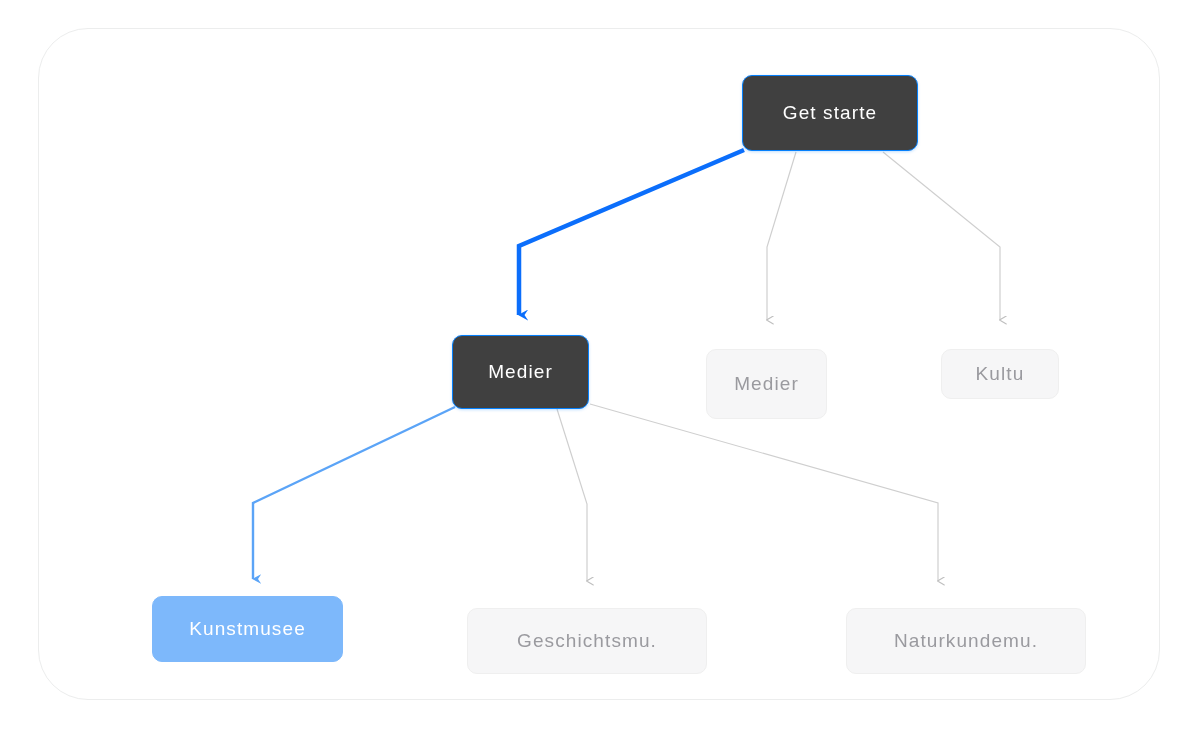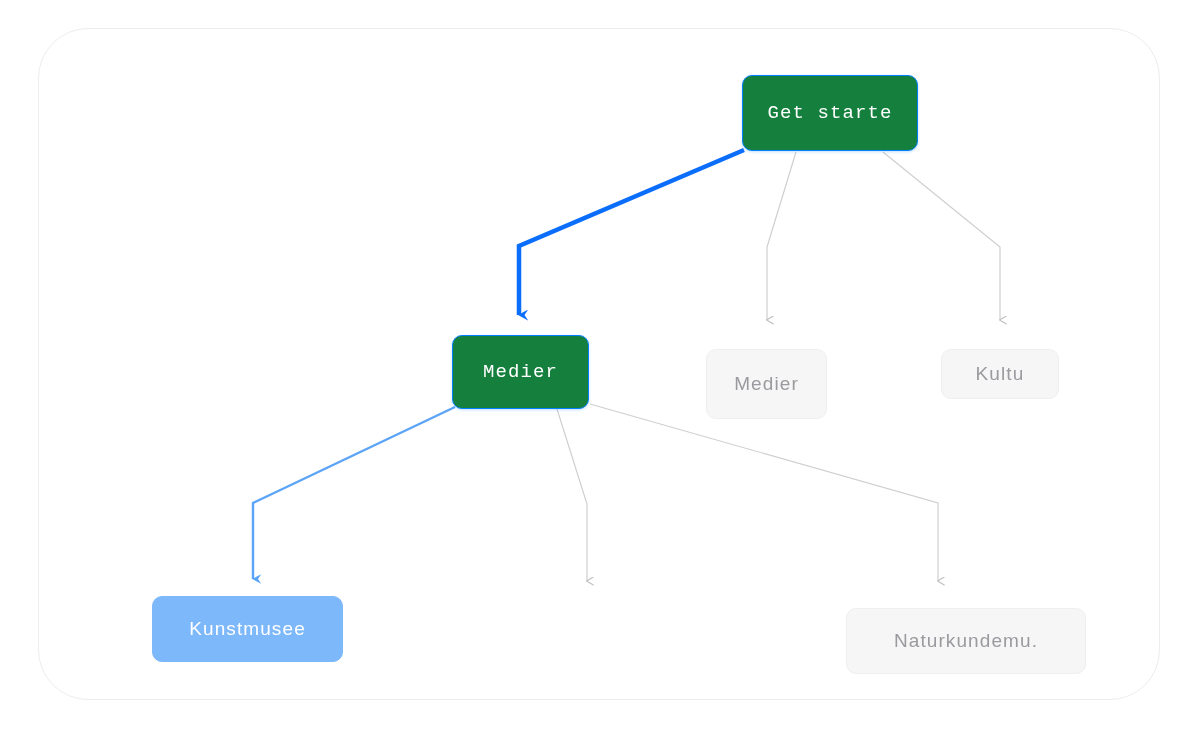--- a/index.html
+++ b/index.html
@@ -57,25 +57,24 @@
     font-size: 19px;
   }
 
   .node-label {
     display: block;
     white-space: nowrap;
   }
 
   
   .node.active {
-    background: #15803d;
+    background: #404040;
     color: #ffffff;
     border: 1px solid #0580fc;
     box-shadow: 0 1px 3px rgba(5, 128, 252, 0.25);
-    font-family: Liberation Mono, monospace;
   }
 
   
   .node.active-soft {
     background: #7db8fb;
     color: #ffffff;
     border: 1px solid #7db8fb;
   }
 
   
@@ -145,18 +144,21 @@
   </div>
 
   <div class="node muted" id="node-kultur">
     <span class="node-label">Kultu</span>
   </div>
 
   <div class="node active-soft" id="node-kunst">
     <span class="node-label">Kunstmusee</span>
   </div>
 
+  <div class="node muted" id="node-gesch">
+    <span class="node-label">Geschichtsmu.</span>
+  </div>
 
   <div class="node muted" id="node-natur">
     <span class="node-label">Naturkundemu.</span>
   </div>
 
 </div>
 
 </body></html>

